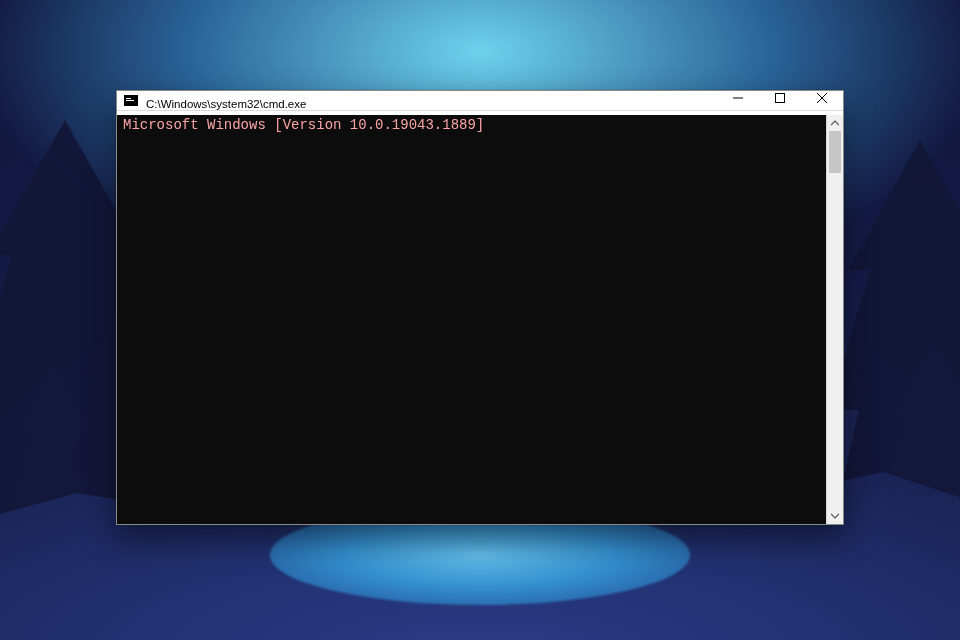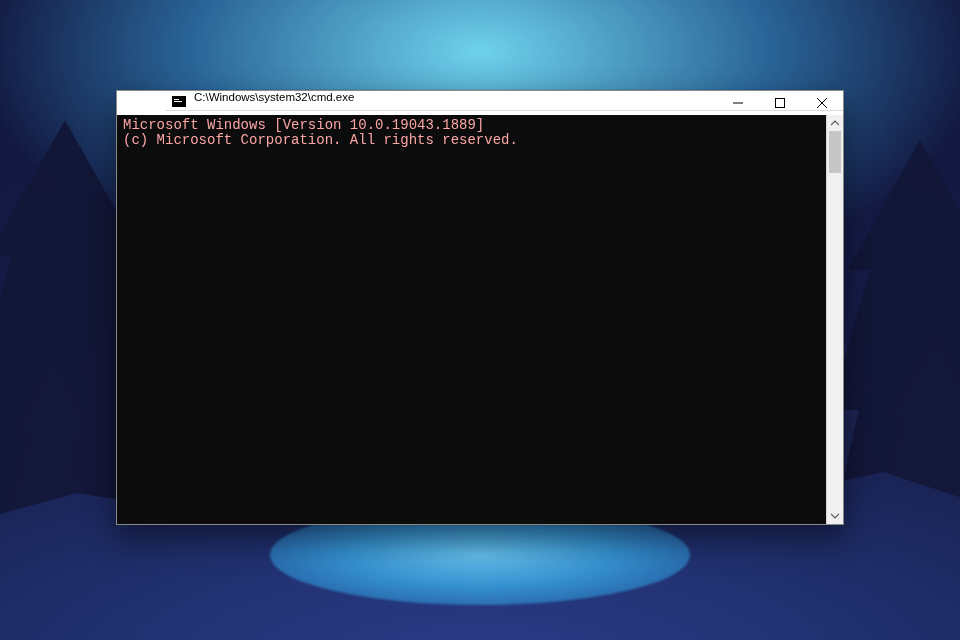--- a/index.html
+++ b/index.html
@@ -39,23 +39,23 @@
 
     
     .window {
       position: absolute; left: 116px; top: 90px;
       width: 728px; height: 435px;
       background: #fff;
       border: 1px solid #8a8a8a;
       box-shadow: 0 14px 30px rgba(0,0,0,.45), 0 0 0 1px rgba(0,0,0,.08);
     }
     .titlebar {
-      height: 20px; display:flex; align-items:flex-start;
+      height: 20px; display:flex; align-items:flex-end;
       background:#fff; border-bottom:1px solid #dcdcdc;
-      font-size:11.5px; color:#000;margin-left:48px;
+      font-size:11.5px; color:#000;
     }
     .appicon {
       width:20px; height:20px; margin:0 5px 0 4px; display:flex; align-items:center; justify-content:center;
     }
     .appicon .box {
       width:14px; height:11px; background:#000; position:relative;
     }
     .appicon .box::before { content:""; position:absolute; left:2px; top:3px; width:5px; height:1px; background:#fff; }
     .appicon .box::after  { content:""; position:absolute; left:2px; top:5px; width:8px; height:1px; background:#fff; }
     .title { flex:0 0 auto; white-space:nowrap; }
@@ -123,21 +123,21 @@
           </svg>
       </div>
       <div class="winbtn close" title="Close">
         <svg viewBox="0 0 10 10">
             <path d="M0 0 L10 10 M10 0 L0 10" stroke="currentColor" stroke-width="1"></path>
           </svg>
       </div>
     </div>
 
     <div class="client">
-      <div class="terminal"><span class="line">Microsoft Windows [Version 10.0.19043.1889]</span><span class="line">(c) Microsoft Corporation. All rights reserved.</span><span class="line"></span></div>
+      <div class="terminal"><span class="line">Microsoft Windows [Version 10.0.19043.1889]</span><span class="line"></span></div>
 
       <div class="scrollbar">
         <div class="sb-btn">
           <svg width="8" height="8" viewBox="0 0 8 8">
               <path d="M0 6 L4 2 L8 6" fill="none" stroke="currentColor" stroke-width="1.2"></path>
             </svg>
         </div>
         <div class="sb-track">
           <div class="sb-thumb"></div>
         </div>

